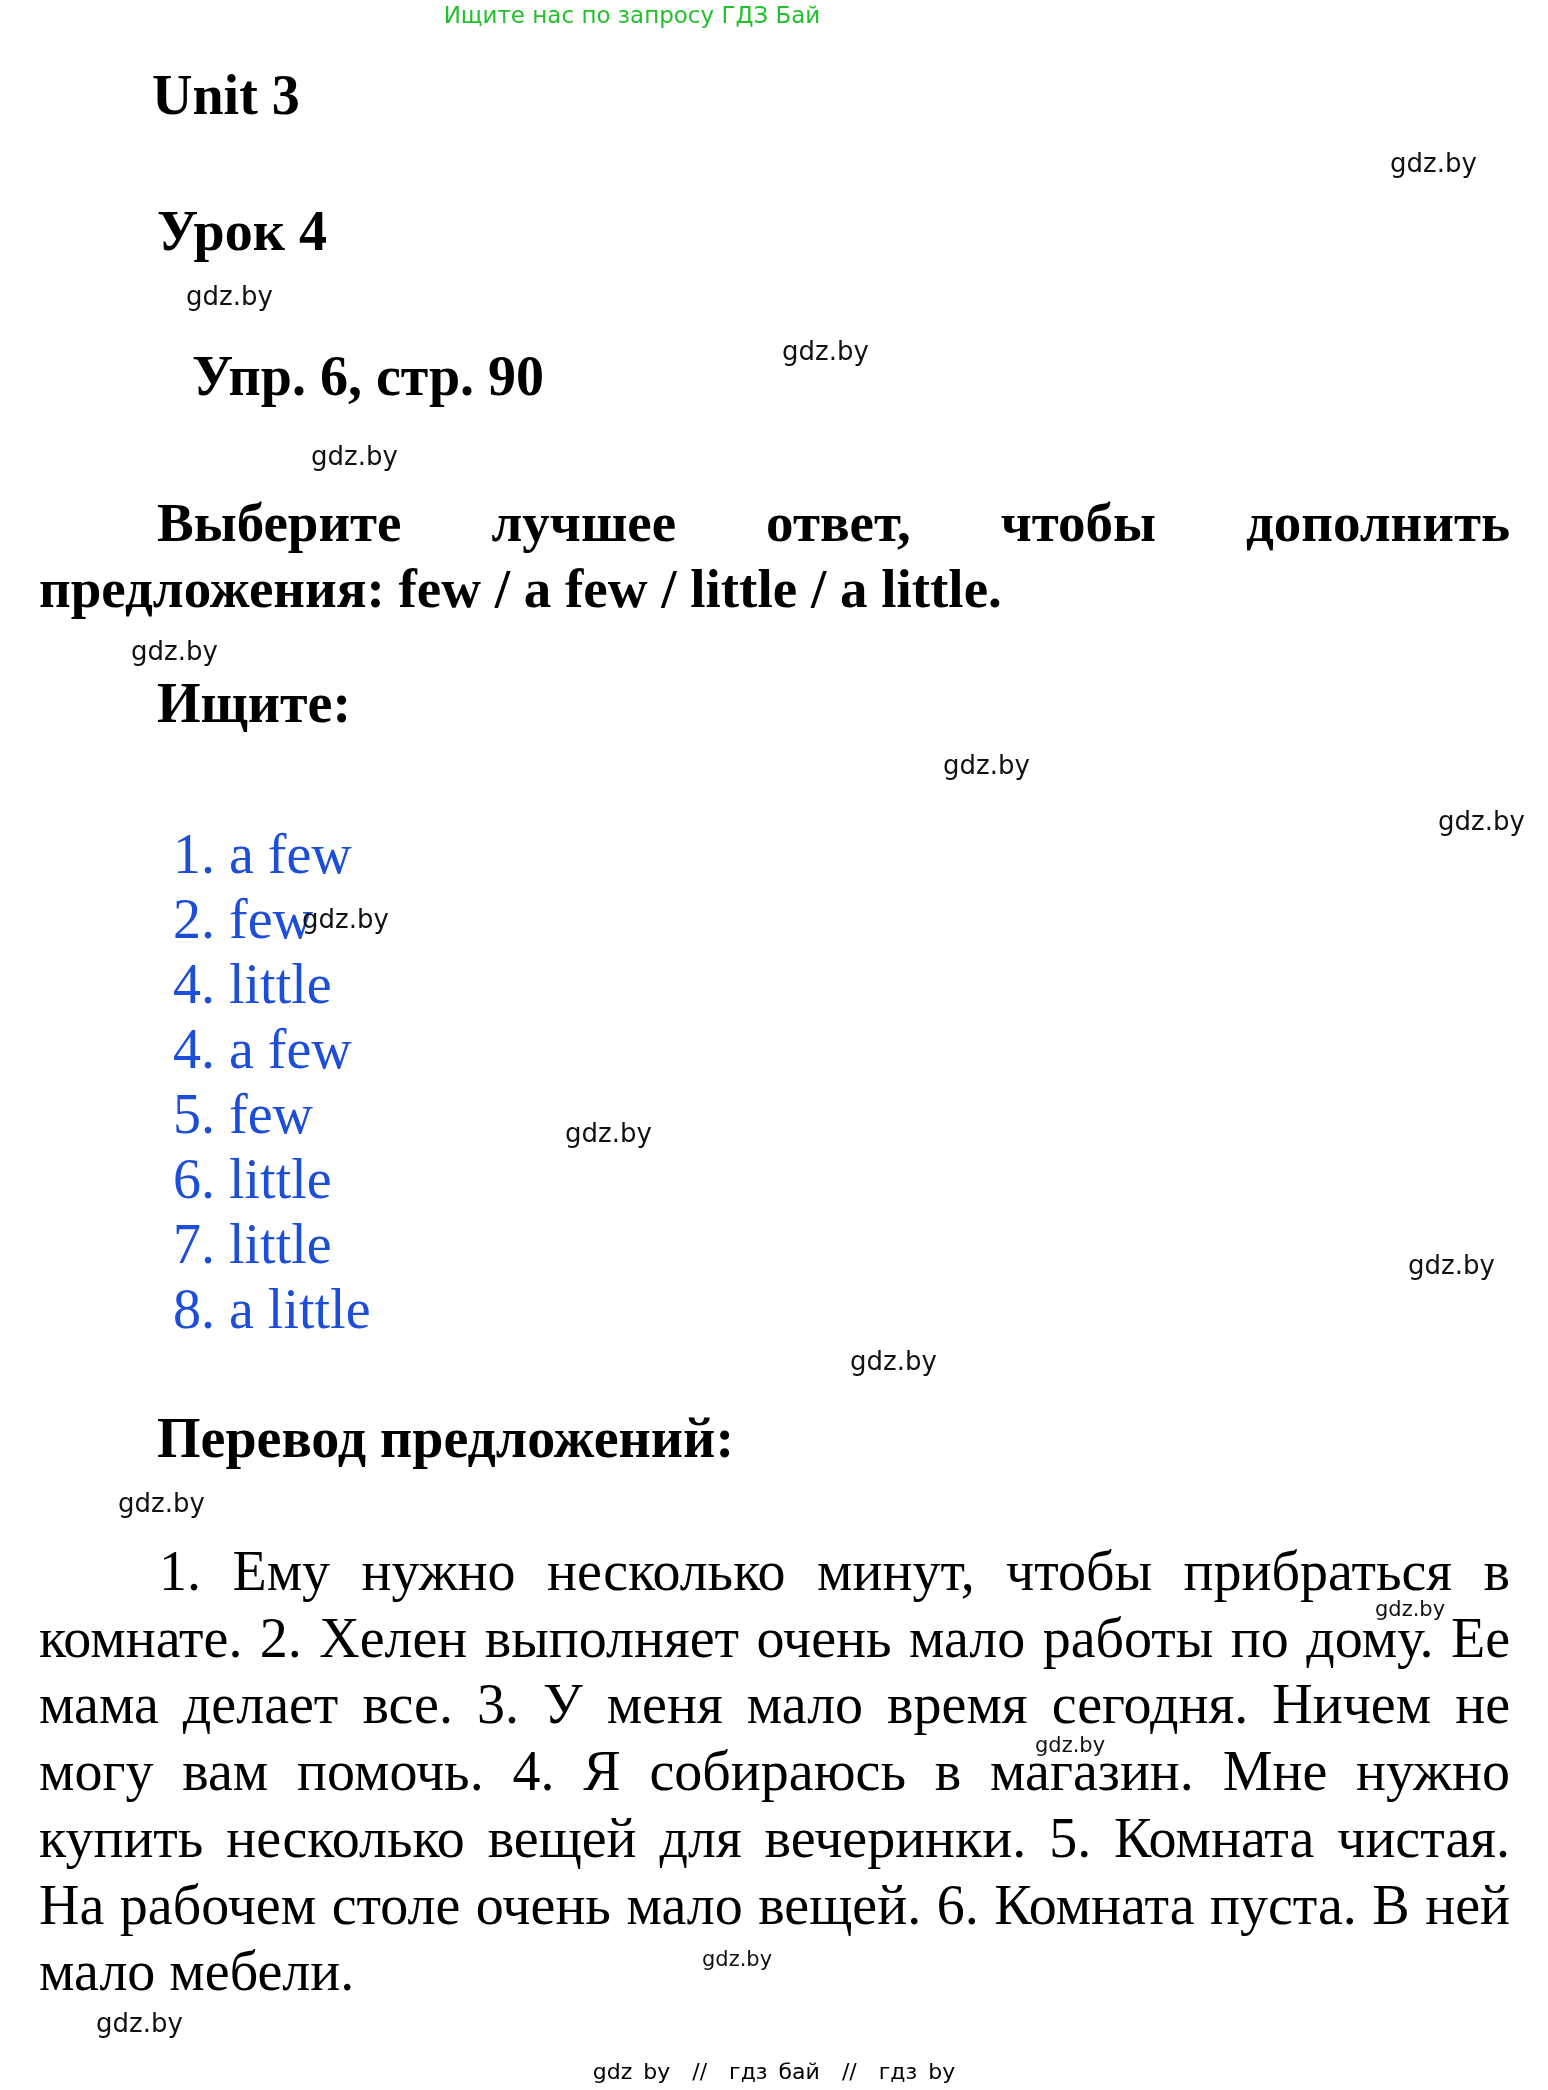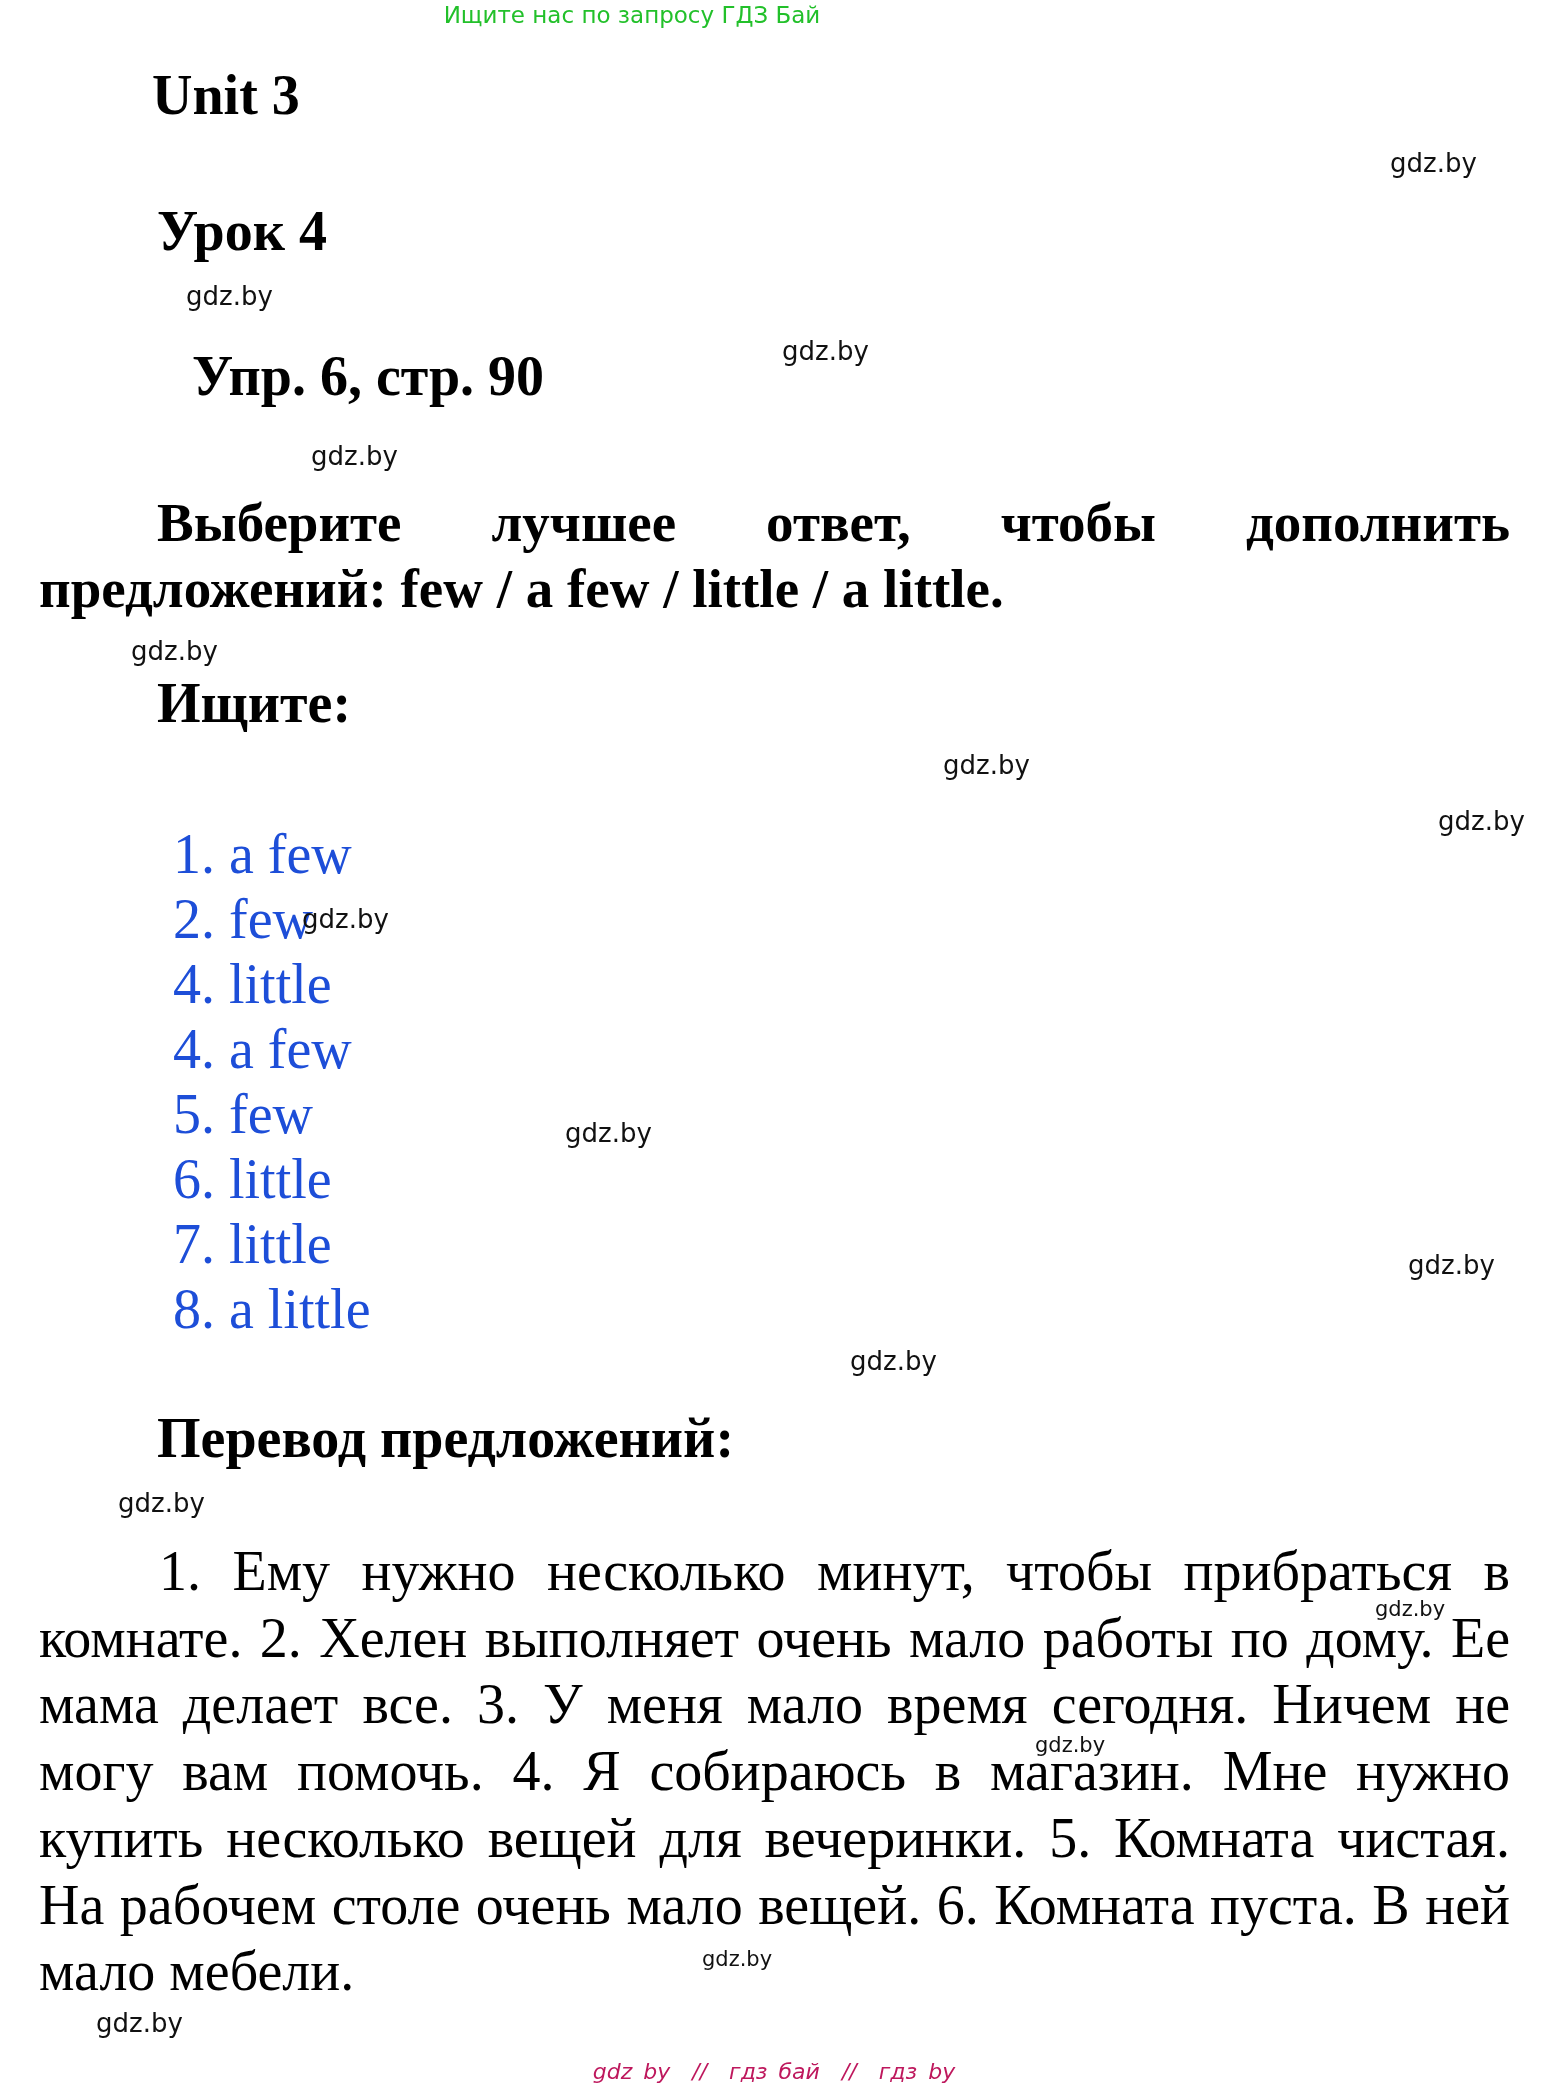--- a/index.html
+++ b/index.html
@@ -19,21 +19,21 @@
 <body>
 
 <div class="abs banner">
   <span style="color:#22c02a;">Ищите нас по запросу ГДЗ Бай</span>
 </div>
 
 <div class="abs h" style="left:152px; top:67px;">Unit 3</div>
 <div class="abs h" style="left:157px; top:203px;">Урок 4</div>
 <div class="abs h" style="left:157px; top:348px;margin-left:35px;">Упр. 6, стр. 90</div>
 
-<div class="abs instr">Выберите лучшее ответ, чтобы дополнить предложений: few / a few / little / a little.</div>
+<div class="abs instr">Выберите лучшее ответ, чтобы дополнить предложения: few / a few / little / a little.</div>
 
 <div class="abs h" style="left:157px; top:675px;">Ищите:</div>
 <ol class="abs answers">
   <li>1. a few</li>
   <li>2. few</li>
   <li>4. little</li>
   <li>4. a few</li>
   <li>5. few</li>
   <li>6. little</li>
   <li>7. little</li>
@@ -55,14 +55,14 @@
 <div class="abs wm" style="left:1408px; top:1250px;">gdz.by</div>
 <div class="abs wm" style="left:850px; top:1346px;">gdz.by</div>
 <div class="abs wm" style="left:118px; top:1488px;">gdz.by</div>
 <div class="abs wm" style="left:96px; top:2008px;">gdz.by</div>
 
 <div class="abs wm-s" style="left:1375px; top:1597px;">gdz.by</div>
 <div class="abs wm-s" style="left:1035px; top:1733px;">gdz.by</div>
 <div class="abs wm-s" style="left:702px; top:1947px;">gdz.by</div>
 
 <div class="abs footer">
-  <span style="color:#be185d; white-space:pre;font-style:italic;">gdz by  //  гдз бай  //  гдз by</span>
+  <span style="color:#000000; white-space:pre;">gdz by  //  гдз бай  //  гдз by</span>
 </div>
 
 </body></html>

